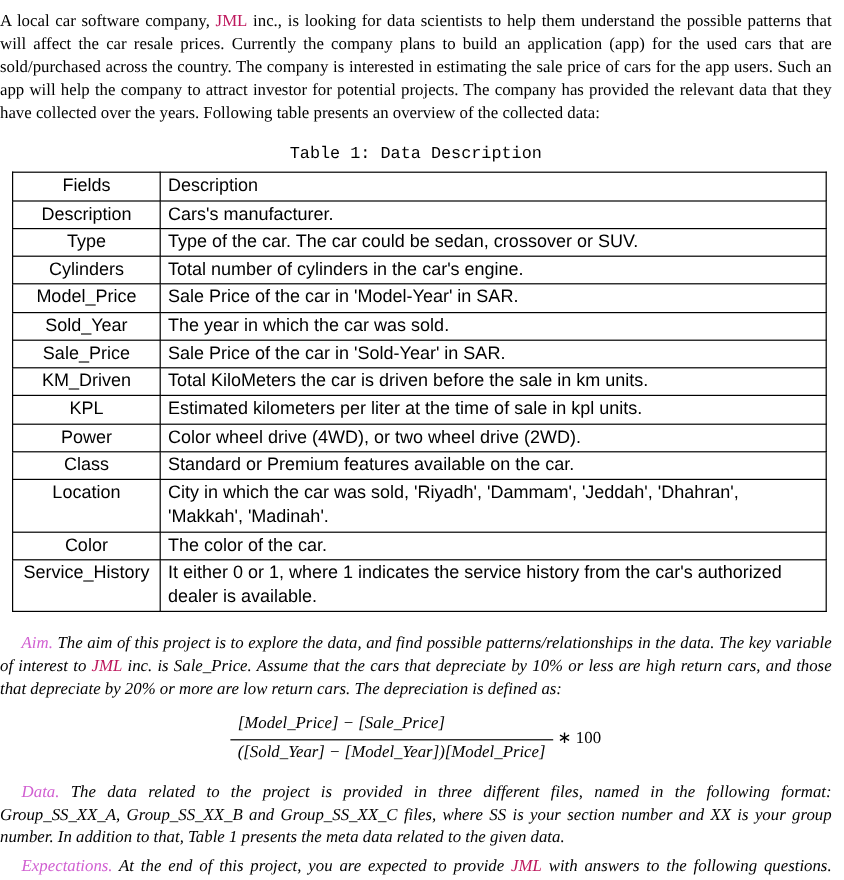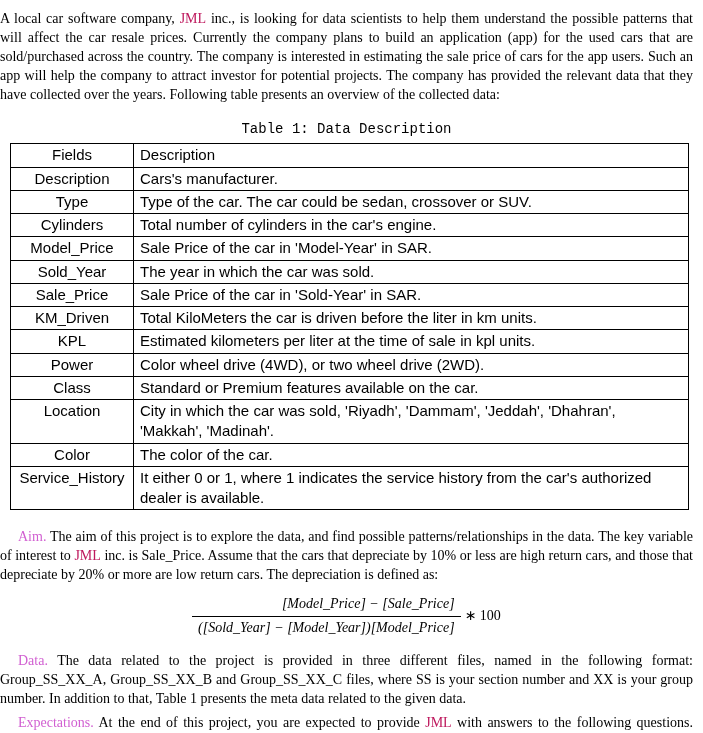--- a/index.html
+++ b/index.html
@@ -12,20 +12,21 @@
     padding: 10px 10px 20px 0;
     width: 703px;
     box-sizing: border-box;
   }
   .para {
     text-align: justify;
     margin: 0 0 6px 0;
   }
   .indent {
     text-indent: 18px;
+    font-style: italic;
   }
   .company {
     font-family: "Brush Script MT", "Lucida Handwriting", cursive;
     color: #be185d;
     font-weight: normal;
   }
   .section-label {
     color: #d15fd1;
   }
   .table-caption {
@@ -51,21 +52,21 @@
   }
   .formula-wrap {
     text-align: center;
     margin: 10px 0 14px 0;
     font-style: italic;
     font-family: "Times New Roman", serif;
   }
   .frac {
     display: inline-block;
     vertical-align: middle;
-    text-align: right;
+    text-align: left;
   }
   .frac .num {
     display: block;
     border-bottom: 1px solid #000;
     padding: 0 6px 2px 6px;
   }
   .frac .den {
     display: block;
     padding: 2px 6px 0 6px;
   }
@@ -111,21 +112,21 @@
       <tr>
         <td class="field">Sold_Year</td>
         <td>The year in which the car was sold.</td>
       </tr>
       <tr>
         <td class="field">Sale_Price</td>
         <td>Sale Price of the car in 'Sold-Year' in SAR.</td>
       </tr>
       <tr>
         <td class="field">KM_Driven</td>
-        <td>Total KiloMeters the car is driven before the liter in km units.</td>
+        <td>Total KiloMeters the car is driven before the sale in km units.</td>
       </tr>
       <tr>
         <td class="field">KPL</td>
         <td>Estimated kilometers per liter at the time of sale in kpl units.</td>
       </tr>
       <tr>
         <td class="field">Power</td>
         <td>Color wheel drive (4WD), or two wheel drive (2WD).</td>
       </tr>
       <tr>

